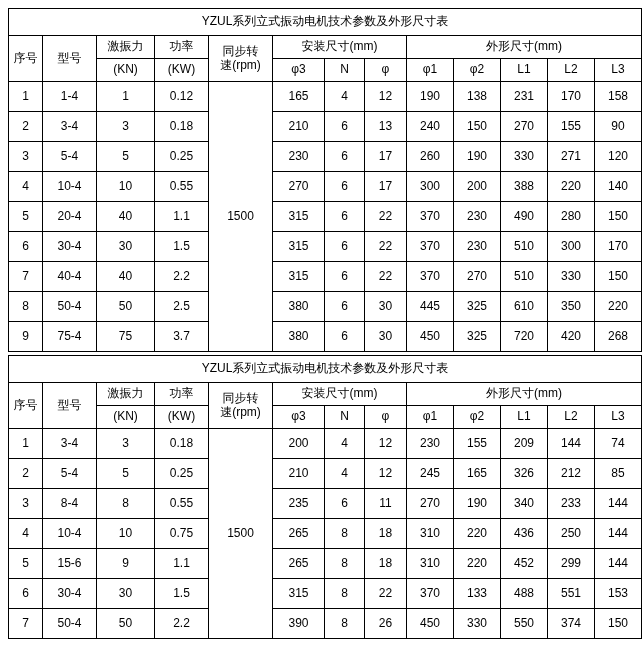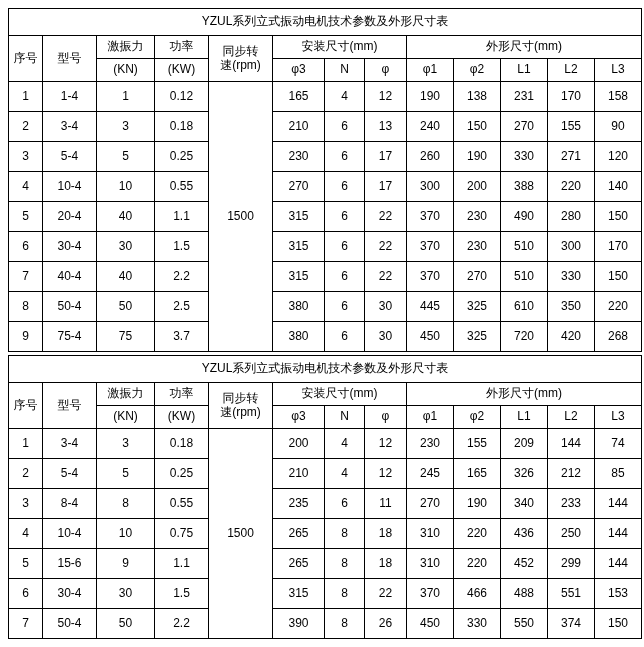--- a/index.html
+++ b/index.html
@@ -381,21 +381,21 @@
       </tr>
       <tr class="data">
         <td>6</td>
         <td>30-4</td>
         <td>30</td>
         <td>1.5</td>
         <td>315</td>
         <td>8</td>
         <td>22</td>
         <td>370</td>
-        <td>466</td>
+        <td>133</td>
         <td>488</td>
         <td>551</td>
         <td>153</td>
       </tr>
       <tr class="data">
         <td>7</td>
         <td>50-4</td>
         <td>50</td>
         <td>2.2</td>
         <td>390</td>

